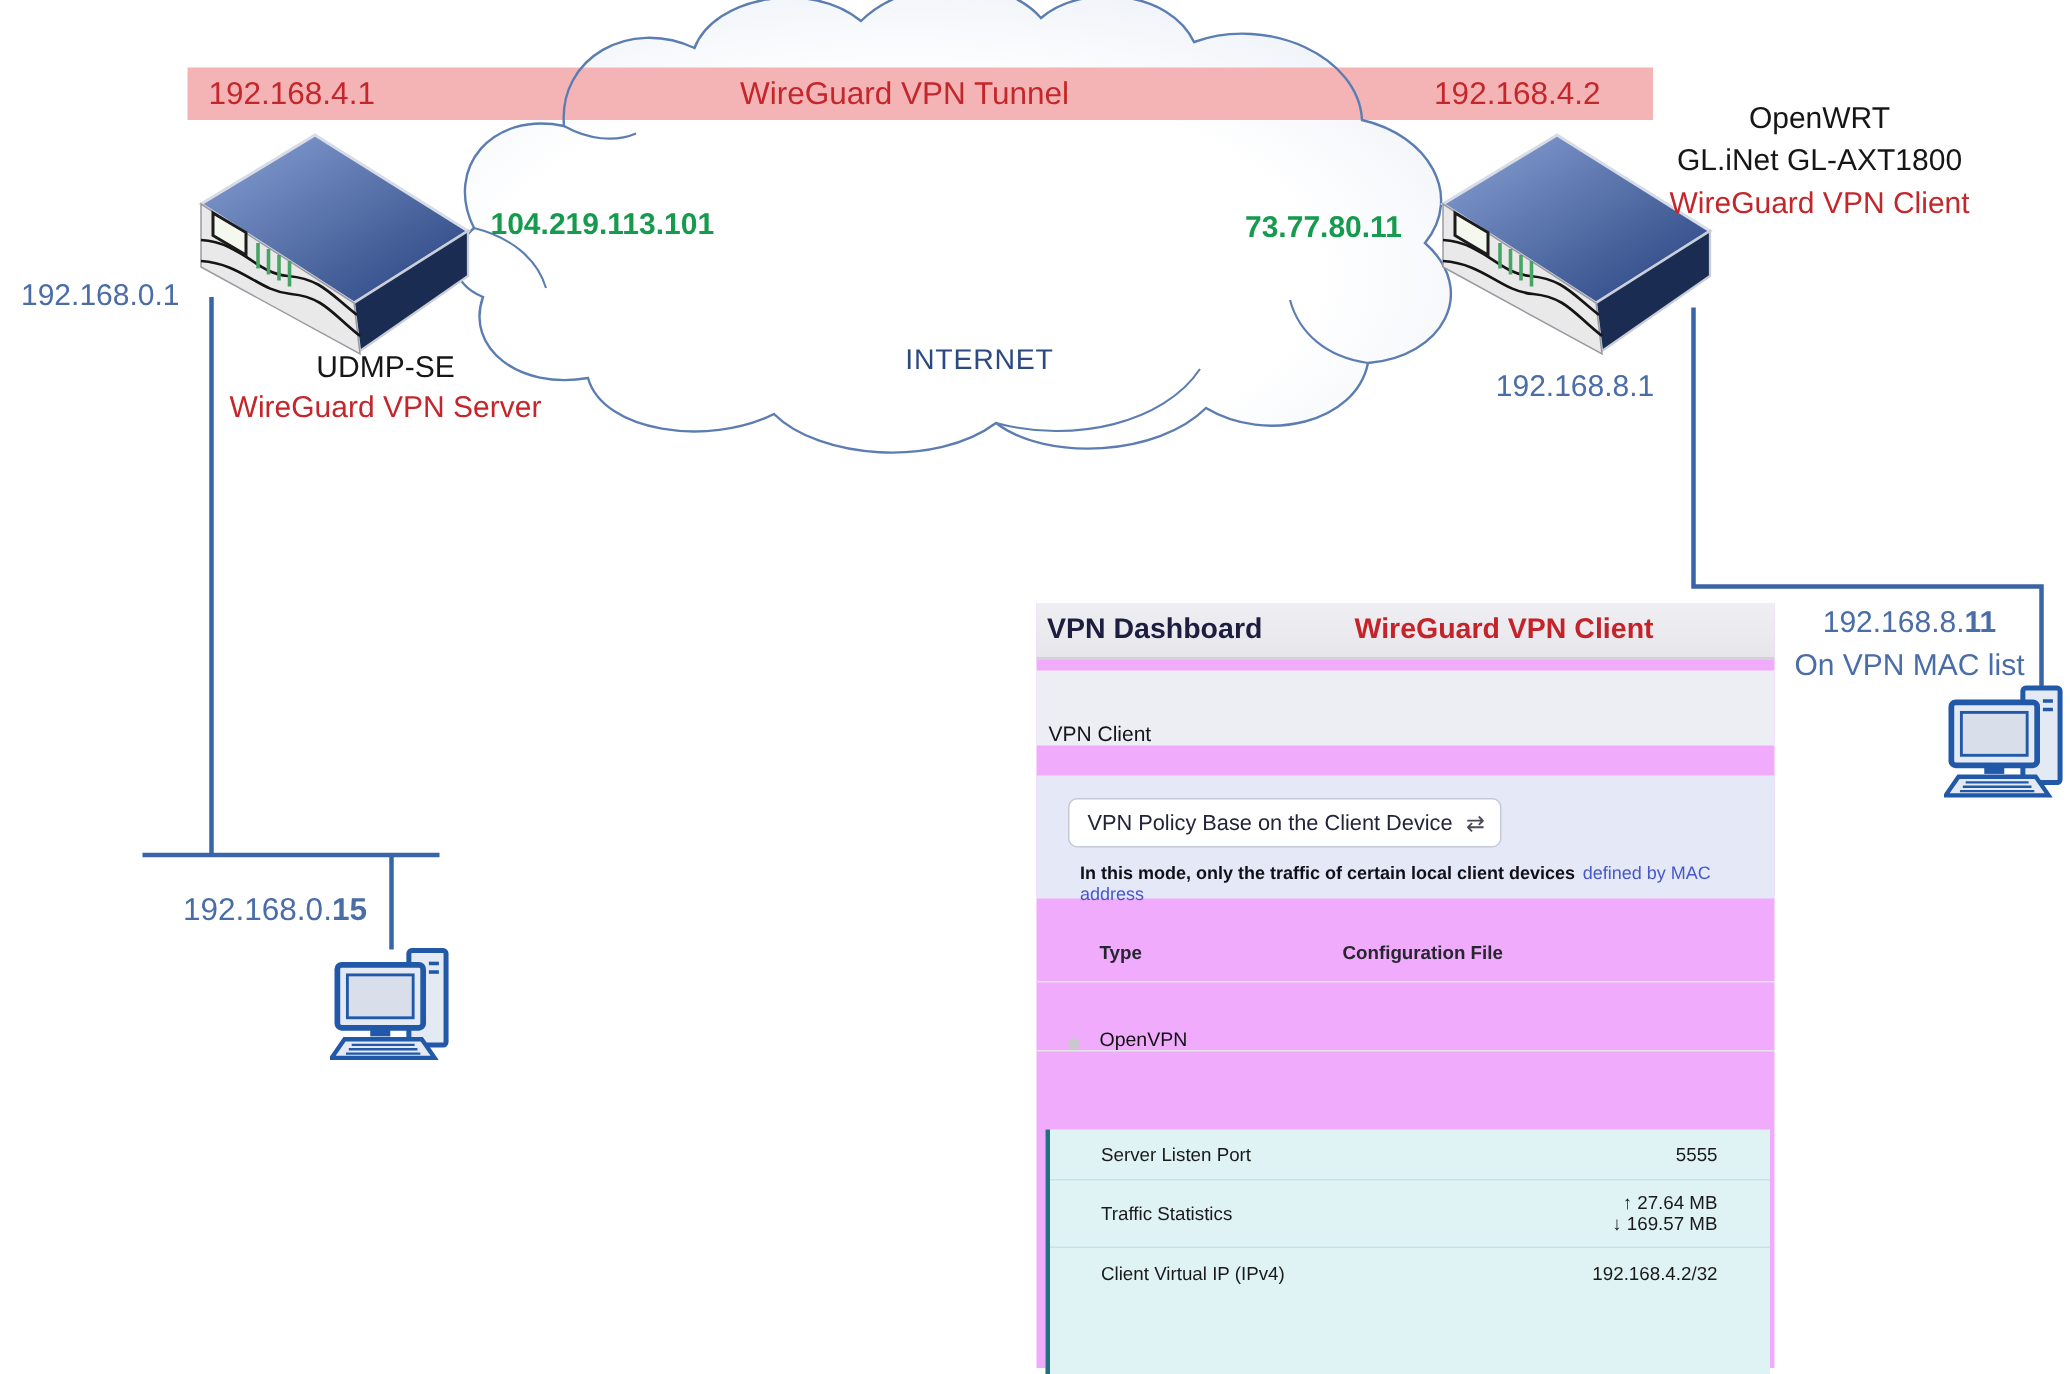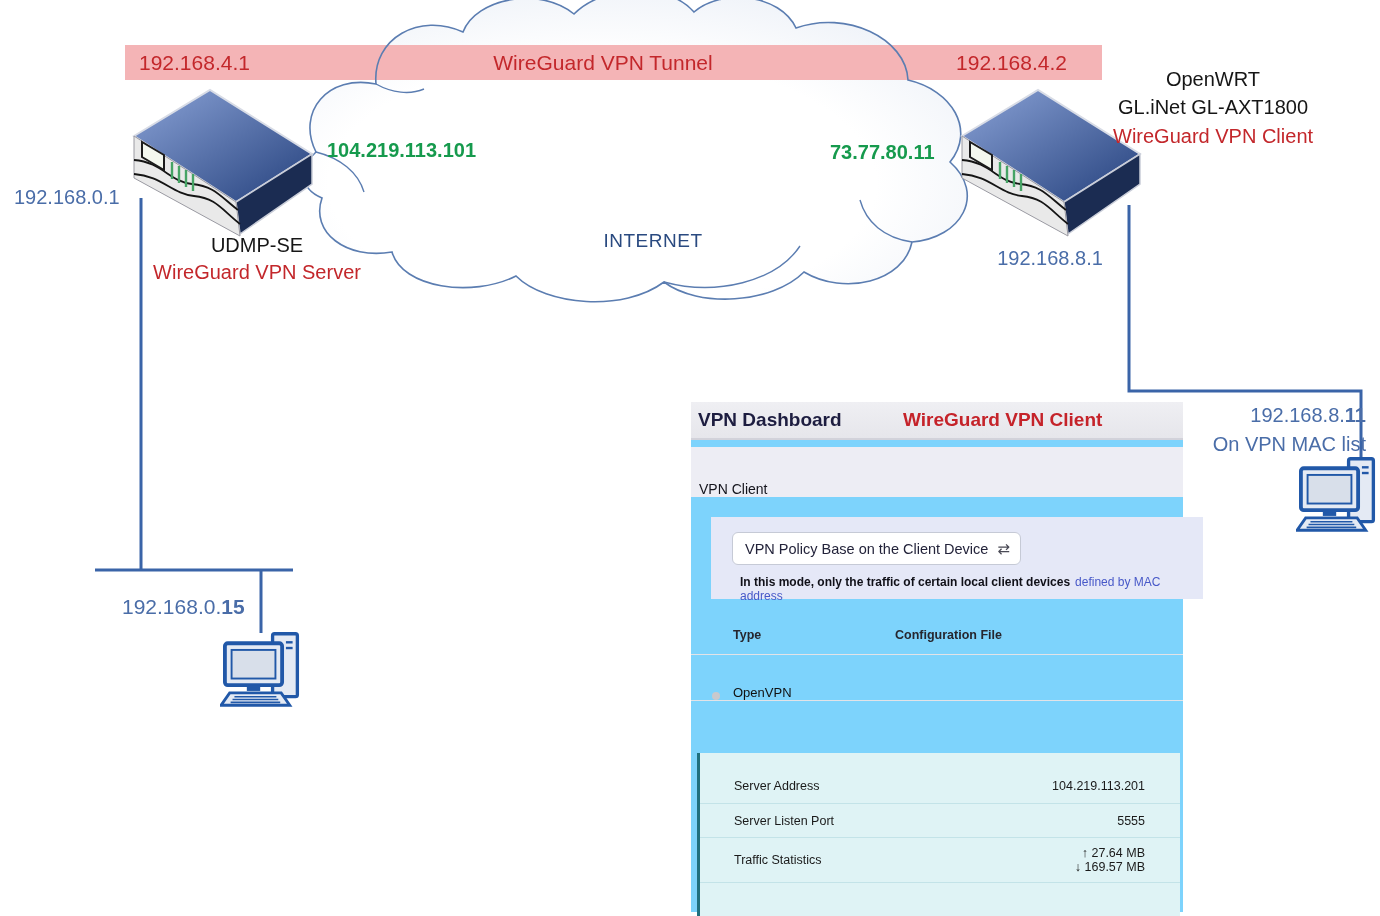--- a/index.html
+++ b/index.html
@@ -17,30 +17,30 @@
   .lbl{position:absolute;z-index:6;white-space:nowrap;}
   .green-ip{color:#169a4d;font-weight:bold;font-size:20px;}
   .blue-ip{color:#4a6da8;font-size:20px;}
   .black-lbl{color:#161616;font-size:20px;}
   .red-lbl{color:#c3272b;font-size:20px;}
   .internet{color:#2a4a80;font-size:19px;letter-spacing:0.5px;}
   .host-ip b{font-weight:bold;}
   .host-note{line-height:29px;text-align:center;color:#4a6da8;font-size:20px;}
   
   .panel{position:absolute;left:691px;top:402px;width:492px;height:510px;z-index:5;
-    font-family:"Liberation Sans", sans-serif;background:#7dd3fc;}
+    font-family:"Liberation Sans", sans-serif;background:#f0abfc;}
   .panel-header{position:absolute;left:0;top:0;width:100%;height:38px;
     background:linear-gradient(#efeff3,#e6e6eb);border-bottom:2px solid #d2d2da;
     display:flex;align-items:center;box-sizing:border-box;}
   .panel-title{margin-left:7px;font-size:19px;font-weight:bold;color:#1d1d40;}
   .panel-subtitle{position:absolute;left:212px;font-size:19px;font-weight:bold;color:#c5232a;}
   .vpn-client-row{position:absolute;left:0;top:45px;width:100%;height:50px;background:#ededf4;
     display:flex;align-items:flex-end;}
   .vpn-client-row span{margin-left:8px;font-size:14px;color:#14141c;}
-  .policy-box{position:absolute;left:0;top:115px;width:100%;height:82px;background:#e5e8f7;margin-left:20px;}
+  .policy-box{position:absolute;left:0;top:115px;width:100%;height:82px;background:#e5e8f7;}
   .policy-btn{position:absolute;left:21px;top:15px;height:31px;padding:0 10px 0 12px;
     display:inline-flex;align-items:center;gap:9px;background:#fff;border:1px solid #c6cad6;
     border-radius:6px;font-size:14.5px;color:#23233a;cursor:pointer;}
   .swap{font-size:15px;color:#4a4a55;}
   .policy-desc{position:absolute;left:29px;top:58px;font-size:12px;font-weight:600;color:#101018;}
   .policy-desc .link{color:#4758c8;font-weight:500;margin-left:5px;cursor:pointer;}
   .tbl-head{position:absolute;top:226px;font-size:12.5px;font-weight:bold;color:#26262e;}
   .th-type{left:42px;}
   .th-config{left:204px;}
   .hr{position:absolute;left:0;width:100%;border-top:1px solid #e3e3e7;}
@@ -184,21 +184,21 @@
 <div class="lbl black-lbl" style="left:157px;top:234px;width:200px;text-align:center;">UDMP-SE</div>
 <div class="lbl red-lbl" style="left:132px;top:261px;width:250px;text-align:center;">WireGuard VPN Server</div>
 
 <div class="lbl black-lbl" style="left:1113px;top:68px;width:200px;text-align:center;">OpenWRT</div>
 <div class="lbl black-lbl" style="left:1113px;top:96px;width:200px;text-align:center;">GL.iNet GL-AXT1800</div>
 <div class="lbl red-lbl" style="left:1113px;top:125px;width:200px;text-align:center;">WireGuard VPN Client</div>
 <div class="lbl blue-ip" style="left:975px;top:247px;width:150px;text-align:center;">192.168.8.1</div>
 
 <div class="lbl blue-ip host-ip" style="left:122px;top:595px;font-size:21px;"><span>192.168.0.</span><b>15</b></div>
 
-<div class="lbl host-note" style="left:1180px;top:401px;width:186px;text-align:right;">
+<div class="lbl host-note" style="left:1180px;top:401px;width:186px;">
   <div class="host-ip"><span>192.168.8.</span><b>11</b></div>
   <div>On VPN MAC list</div>
 </div>
 
 <div class="panel">
   <div class="panel-header">
     <span class="panel-title">VPN Dashboard</span>
     <span class="panel-subtitle">WireGuard VPN Client</span>
   </div>
 
@@ -221,31 +221,31 @@
   <div class="hr" style="top:252px;"></div>
 
   <div class="row-line" style="top:252px;height:46px;">
     <span class="dot dot-gray"></span>
     <span class="row-type">OpenVPN</span>
   </div>
   <div class="hr" style="top:298px;"></div>
 
 
   <div class="detail-card">
-    <div class="d-row r1 d-b">
-      <span class="d-label">Server Address</span>
-      <span class="d-value">104.219.113.201</span>
-    </div>
     <div class="d-row r2 d-b">
       <span class="d-label">Server Listen Port</span>
       <span class="d-value">5555</span>
     </div>
     <div class="d-row r3 d-b">
       <span class="d-label">Traffic Statistics</span>
       <span class="d-value traffic">
         <span class="arrow">↑</span>
         <span>27.64 MB</span><br>
         <span class="arrow">↓</span>
         <span>169.57 MB</span>
       </span>
     </div>
+    <div class="d-row r4">
+      <span class="d-label">Client Virtual IP (IPv4)</span>
+      <span class="d-value">192.168.4.2/32</span>
+    </div>
   </div>
 </div>
 
 </body></html>

